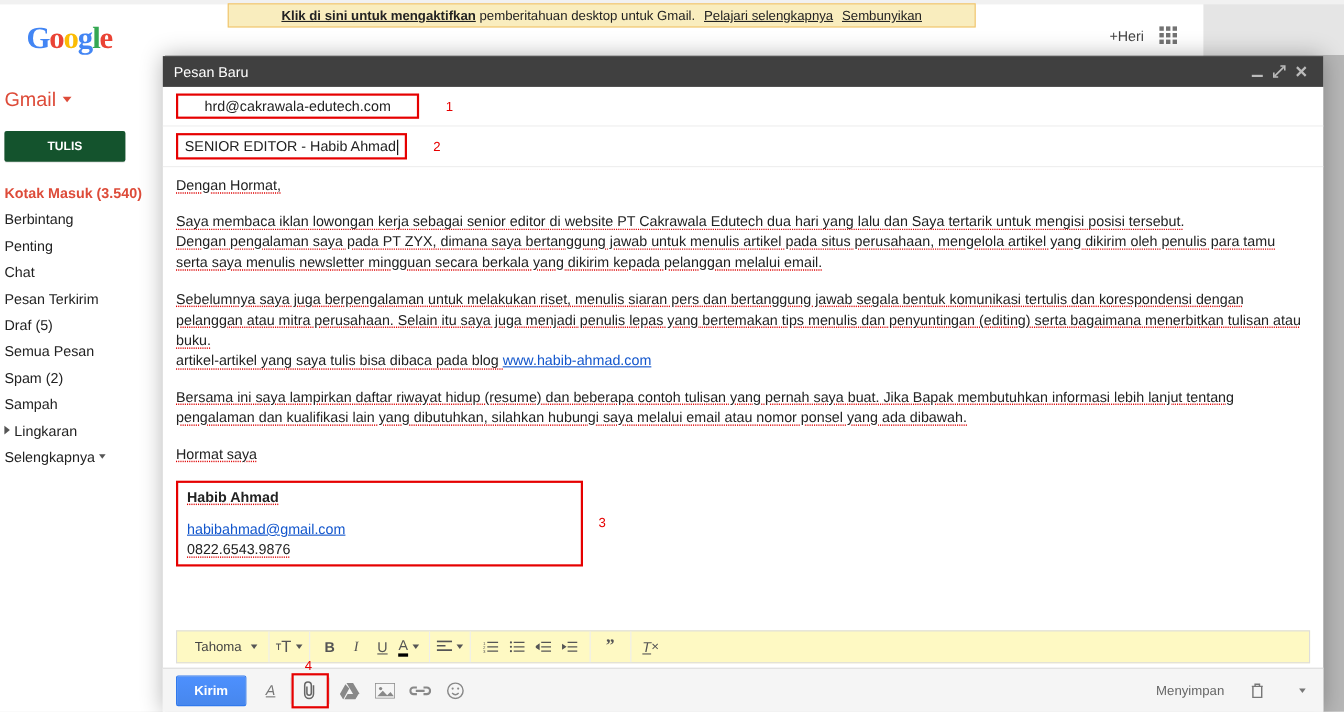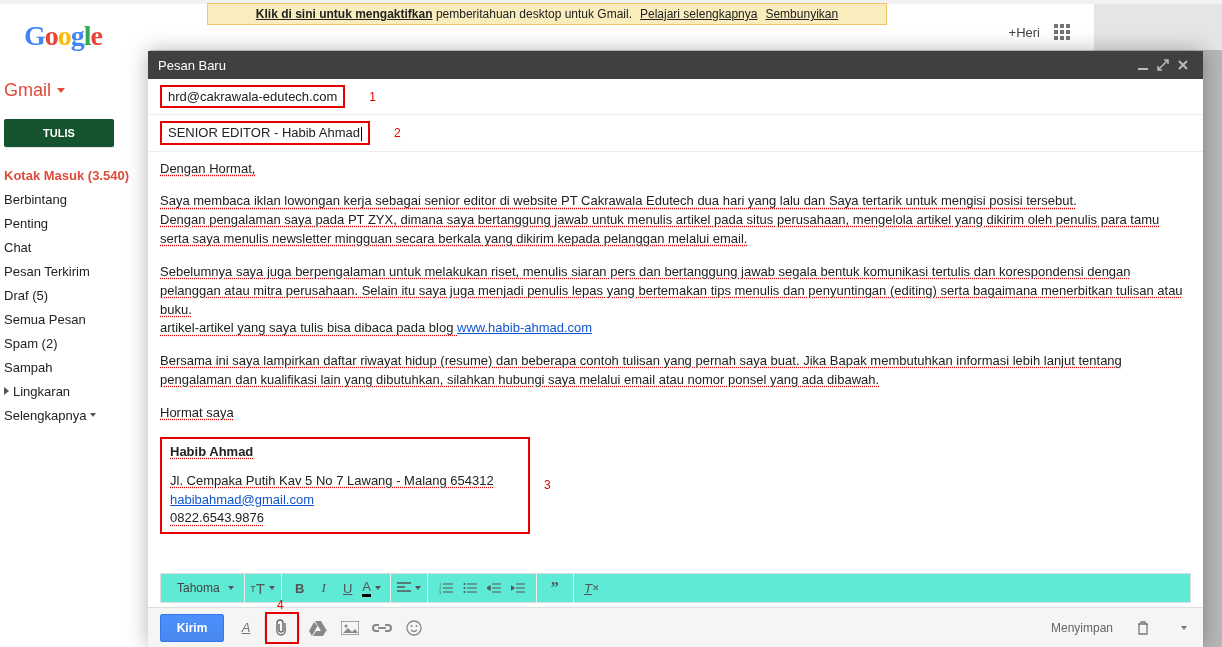--- a/index.html
+++ b/index.html
@@ -62,35 +62,35 @@
   .compose-header {
     height:28px; background:#404040; color:#fff; font-size:13px;
     display:flex; align-items:center; padding:0 10px;
   }
   .compose-header .title { flex:1; }
   .ch-icon { width:20px; height:20px; display:flex; align-items:center; justify-content:center; cursor:pointer; color:#bbb; font-size:14px;}
   .compose-row {
     min-height:35px; border-bottom:1px solid #eee; padding:6px 12px;
     font-size:13px; color:#222; display:flex; align-items:center;
   }
-  .red-box { border:2px solid #e60000; padding:2px 6px; display:inline-block;}
+  .red-box { border:2px solid #e60000; padding:2px 24px; display:inline-block;}
   .red-box-subject { border:2px solid #e60000; padding:2px 6px; display:inline-block; min-width:200px;}
   .annot { color:#e60000; font-size:12px; margin-left:24px; }
   .compose-body {
     flex:1; padding:8px 12px 4px 12px; font-size:13px; color:#222; line-height:1.45;
     overflow:hidden;
   }
   .sp { text-decoration: underline; text-decoration-style: dotted; text-decoration-color:#d00; text-underline-offset:2px;}
   .link { color:#1155cc; text-decoration:underline; }
   .para { margin-bottom:14px; }
   .sig-box { border:2px solid #e60000; padding:4px 8px; width:370px;}
   .sig-name { font-weight:bold; }
   .annot3 { color:#e60000; font-size:12px; margin-left:14px;}
   .toolbar {
-    height:30px; border:1px solid #ddd; margin:16px 12px 4px 12px; background:#5eead4;
+    height:30px; border:1px solid #ddd; margin:16px 12px 4px 12px; background:#fef9c3;
     display:flex; align-items:center; gap:0; padding:0 6px;
   }
   .tb-group { display:flex; align-items:center; height:100%; padding:0 6px; border-right:1px solid #eee;}
   .tb-btn { width:24px; height:24px; display:flex; align-items:center; justify-content:center; color:#555; cursor:pointer; }
   .tb-select { font-size:12px; color:#444; padding:0 4px; display:flex; align-items:center; gap:4px; cursor:pointer;}
   .compose-footer {
     height:40px; background:#f5f5f5; border-top:1px solid #ddd;
     display:flex; align-items:center; padding:0 12px; gap:0; position:relative;
   }
   .send-btn {
@@ -204,21 +204,20 @@
         <span class="sp">Sebelumnya saya juga berpengalaman untuk melakukan riset, menulis siaran pers dan bertanggung jawab segala bentuk komunikasi tertulis dan korespondensi dengan pelanggan atau mitra perusahaan. Selain itu saya juga menjadi penulis lepas yang bertemakan tips menulis dan penyuntingan (editing) serta bagaimana menerbitkan tulisan atau buku.</span><br>
         <span class="sp">artikel-artikel yang saya tulis bisa dibaca pada blog </span><a class="link">www.habib-ahmad.com</a>
       </div>
       <div class="para"><span class="sp">Bersama ini saya lampirkan daftar riwayat hidup (resume) dan beberapa contoh tulisan yang pernah saya buat. Jika Bapak membutuhkan informasi lebih lanjut tentang pengalaman dan kualifikasi lain yang dibutuhkan, silahkan hubungi saya melalui email atau nomor ponsel yang ada dibawah.</span></div>
       <div class="para"><span class="sp">Hormat saya</span></div>
 
       <div style="display:flex;align-items:center;">
         <div class="sig-box">
           <div class="sig-name sp">Habib Ahmad</div>
           <div style="height:10px;"></div>
-          <div class="sp">Jl. Cempaka Putih Kav 5 No 7 Lawang - Malang 654312</div>
           <a class="link">habibahmad@gmail.com</a>
           <div class="sp">0822.6543.9876</div>
         </div>
         <span class="annot3">3</span>
       </div>
     </div>
 
     <div class="toolbar">
       <div class="tb-group">
         <span class="tb-select">

